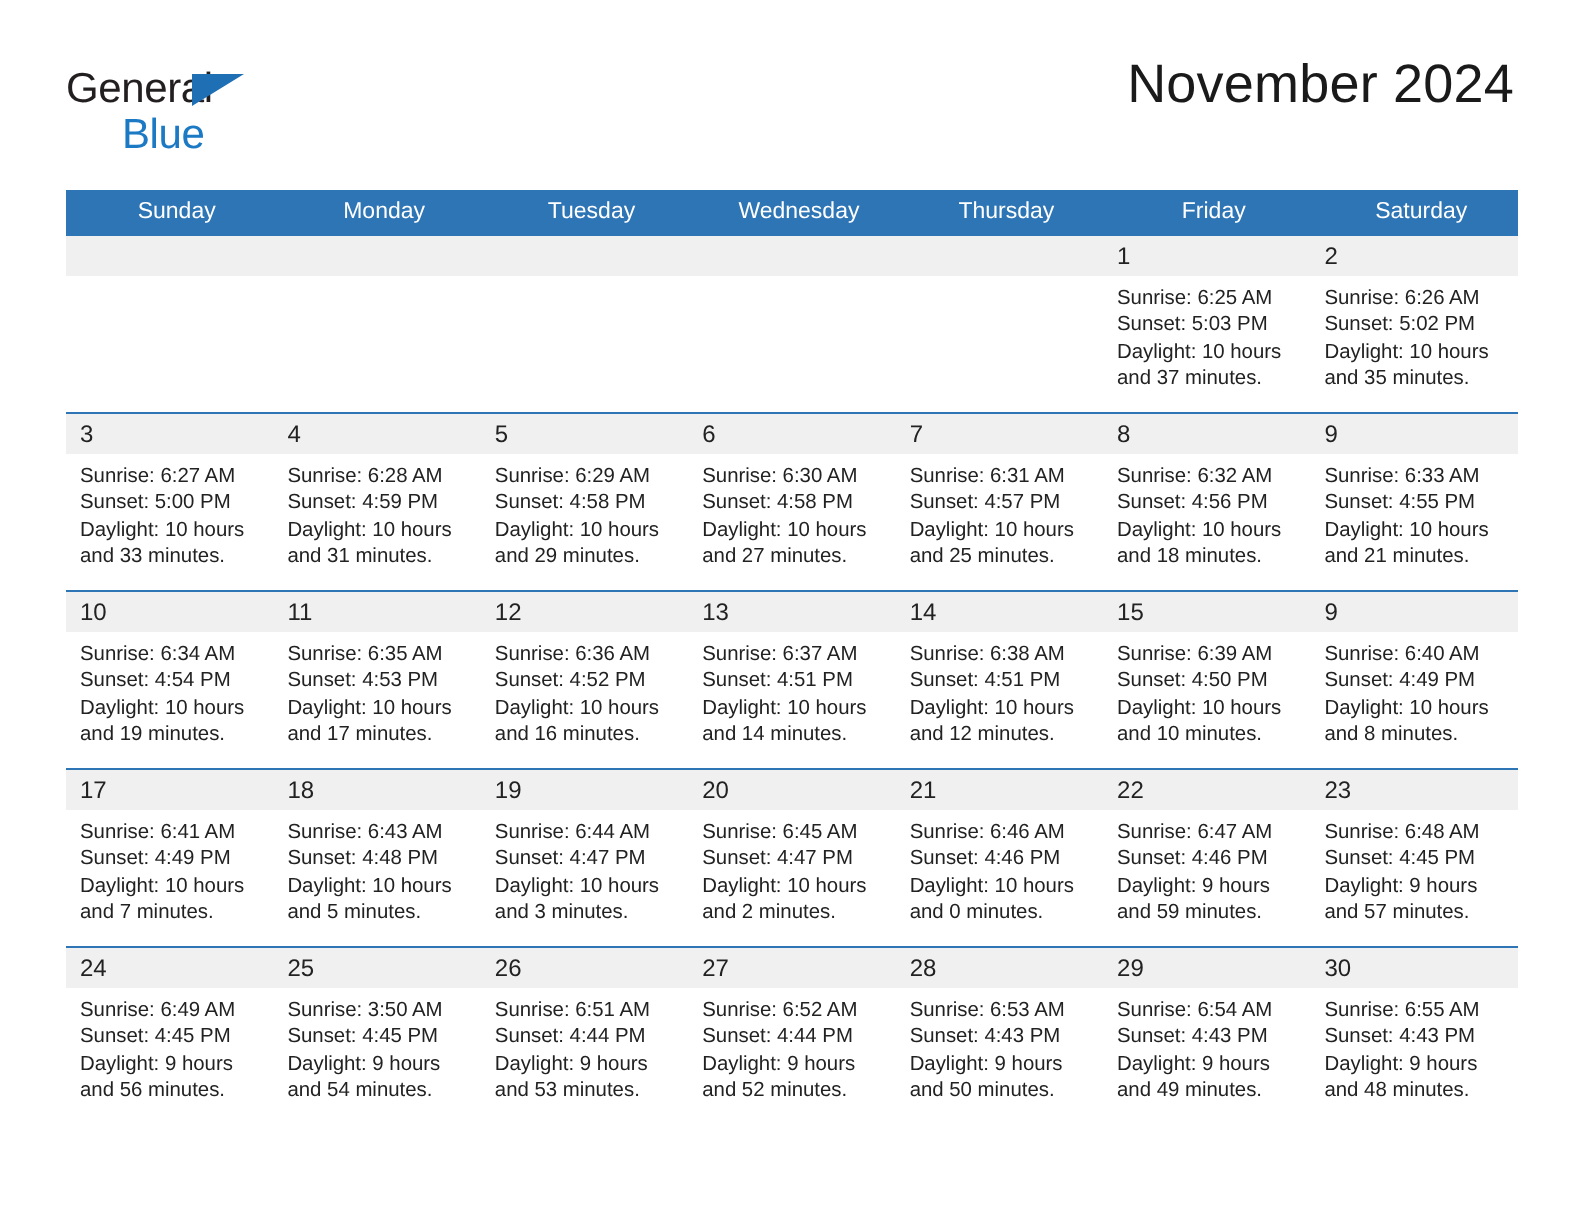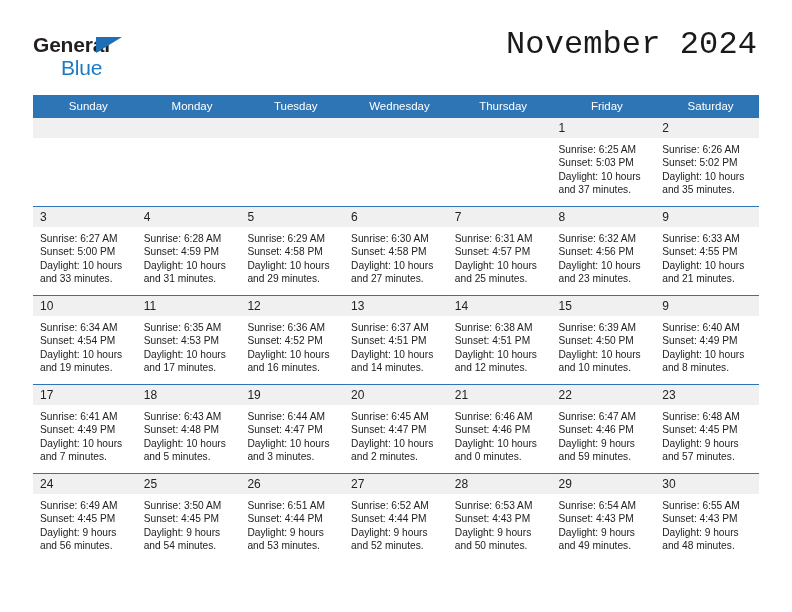--- a/index.html
+++ b/index.html
@@ -33,21 +33,20 @@
   }
   .brand {
     display: block;
     line-height: 1;
     padding-top: 6px;
   }
   .brand-row1 {
     position: relative;
     display: inline-block;
     height: 22px;
-    font-weight: bold;
   }
   .brand-general {
     font-size: 21px;
     color: #231f20;
     letter-spacing: -0.2px;
     font-family: "Liberation Sans", sans-serif;
   }
   .brand-triangle {
     position: absolute;
     top: 3px;
@@ -63,27 +62,26 @@
     font-size: 21px;
     color: #1c7ac4;
     letter-spacing: -0.2px;
   }
 
   .title-block {
     text-align: right;
     padding-right: 2px;
   }
   .month-title {
-    font-size: 32px;
+    font-size: 27px;
     font-weight: normal;
     color: #1a1a1a;
     line-height: 1.06;
     margin: 0;
     letter-spacing: 0.1px;
-    font-family: Liberation Mono, monospace;
   }
   .location {
     font-size: 14.5px;
     color: #1a1a1a;
     margin-top: 13px;
     letter-spacing: 0.05px;
   }
 
   
   .calendar {
@@ -246,21 +244,21 @@
               <div>Daylight: 10 hours</div>
               <div>and 25 minutes.</div>
             </div>
           </td>
           <td>
             <span class="daynum">8</span>
             <div class="details">
               <div>Sunrise: 6:32 AM</div>
               <div>Sunset: 4:56 PM</div>
               <div>Daylight: 10 hours</div>
-              <div>and 23 minutes.</div>
+              <div>and 18 minutes.</div>
             </div>
           </td>
           <td>
             <span class="daynum">9</span>
             <div class="details">
               <div>Sunrise: 6:33 AM</div>
               <div>Sunset: 4:55 PM</div>
               <div>Daylight: 10 hours</div>
               <div>and 21 minutes.</div>
             </div>

